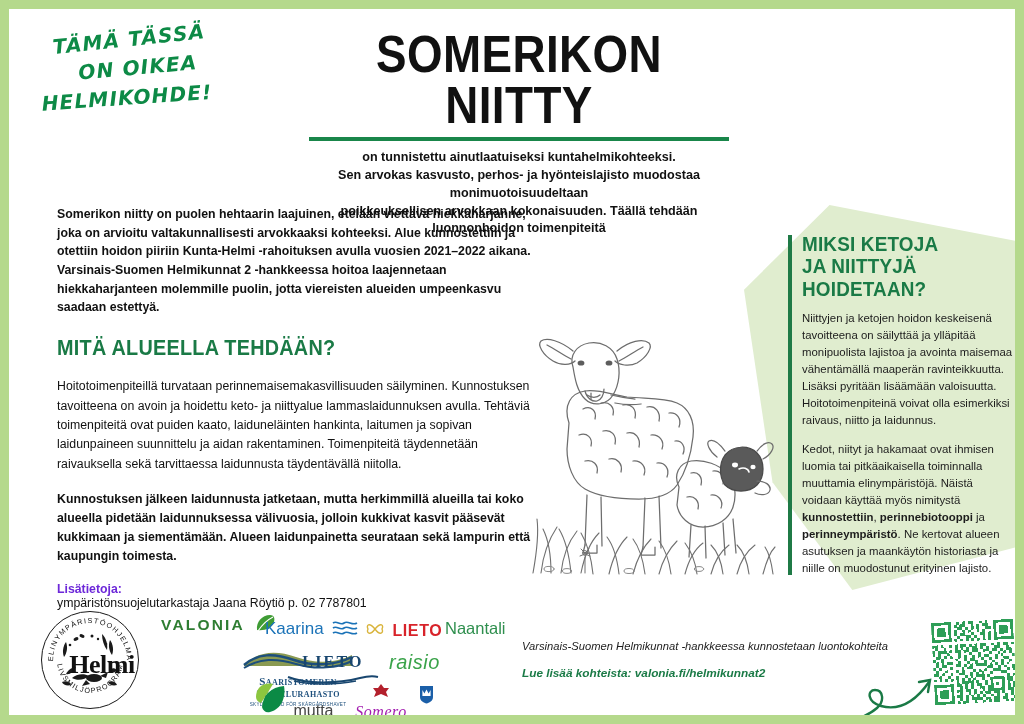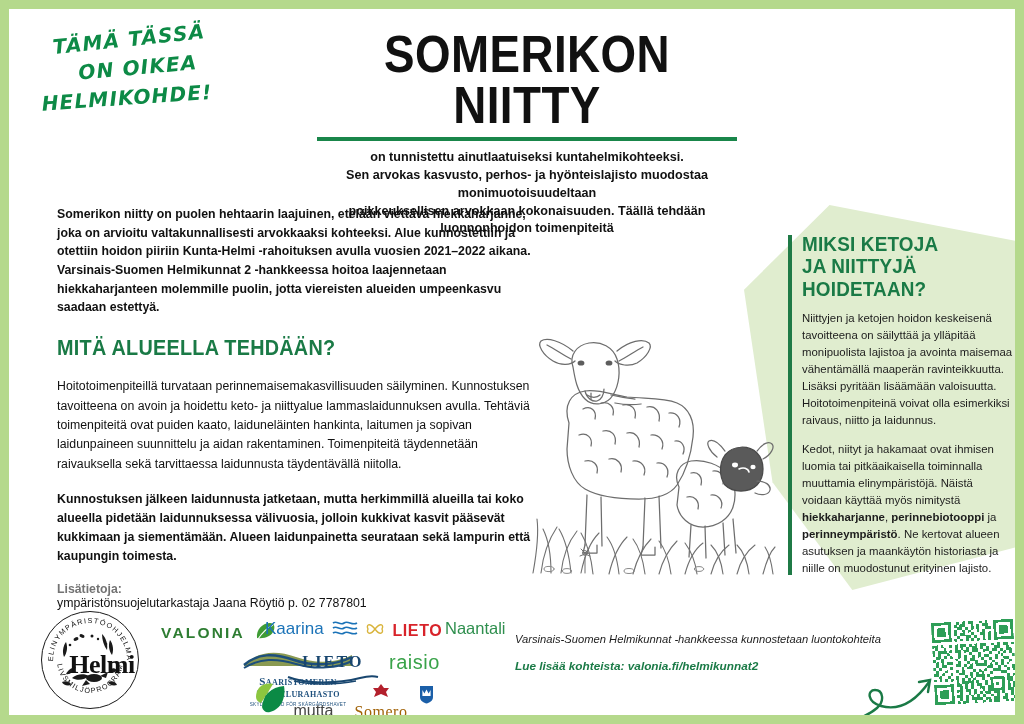--- a/index.html
+++ b/index.html
@@ -29,21 +29,21 @@
     font-size:20px;line-height:1.45;
     letter-spacing:1.2px;
     text-align:center;
     pointer-events:none;
   }
   .handnote div:nth-child(2){transform:translateX(6px) rotate(1deg);}
   .handnote div:nth-child(3){transform:translateX(-8px) rotate(2deg);}
 
   
   .header{
-    position:absolute;left:292px;top:20px;width:452px;
+    position:absolute;left:284px;top:20px;width:452px;
     text-align:center;
   }
   .title{
     font-family:"Liberation Sans Narrow","Liberation Sans", sans-serif;
     font-weight:bold;
     font-size:52px;line-height:0.98;
     letter-spacing:0.5px;
     color:#111111;
     transform:scaleX(0.88);
     transform-origin:center;
@@ -91,21 +91,21 @@
     font-size:12.3px;line-height:1.52;font-weight:bold;color:#111;margin:0 0 18px 0;
   }
   .sec-h{
     font-family:"Liberation Sans Narrow","Liberation Sans", sans-serif;
     font-weight:bold;font-size:22px;color:#1a7a46;
     letter-spacing:0.3px;margin:0 0 16px 0;
     transform:scaleX(0.9);transform-origin:left center;
   }
   .p-reg{font-size:12.3px;line-height:1.58;color:#111;margin:0 0 16px 0;}
   .p-bold{font-size:12.3px;line-height:1.55;color:#111;font-weight:bold;margin:0 0 16px 0;}
-  .contact-label{font-size:12.3px;font-weight:bold;color:#737373;margin:0;}
+  .contact-label{font-size:12.3px;font-weight:bold;color:#6d28d9;margin:0;}
   .contact-val{font-size:12.3px;color:#111;margin:0;}
 
   
   .sheep{position:absolute;left:518px;top:296px;width:250px;height:272px;z-index:5;}
   .sheep svg{width:100%;height:100%;display:block;}
 
   
   .logos{position:absolute;left:24px;top:596px;width:460px;height:112px;z-index:6;}
   .helmi-badge{
     position:absolute;left:8px;top:6px;width:96px;height:96px;
@@ -116,21 +116,21 @@
     position:absolute;left:0;right:0;top:38px;
     text-align:center;
     font-family:"Liberation Serif", serif;
     font-weight:bold;font-size:26px;color:#111;
     letter-spacing:-0.5px;
     margin-left:24px;
   }
   .helmi-deco{position:absolute;left:0;top:0;width:96px;height:96px;}
 
   .logo{position:absolute;}
-  .valonia{left:128px;top:16px;}
+  .valonia{left:128px;top:8px;}
   .valonia .t{
     font-size:15.5px;font-weight:bold;color:#2e7d32;letter-spacing:2.2px;
     font-family:"Liberation Sans", sans-serif;display:inline-block;vertical-align:middle;
   }
   .valonia .leaf{display:inline-block;vertical-align:middle;margin-left:5px;}
 
   .kaarina{left:232px;top:14px;}
   .kaarina .t{font-size:17px;color:#1b73b8;font-family:"Liberation Sans", sans-serif;display:inline-block;vertical-align:middle;}
   .kaarina .wave{display:inline-block;vertical-align:middle;margin-left:4px;}
 
@@ -142,36 +142,36 @@
   .naantali .t{font-size:16.5px;color:#2f8f4e;font-family:"Liberation Sans", sans-serif;}
 
   .saaristo{left:206px;top:44px;width:118px;text-align:center;}
   .saaristo .l1{font-family:"Liberation Serif", serif;font-size:11px;color:#1d4f7c;letter-spacing:0.4px;font-variant:small-caps;font-weight:bold;line-height:1.12;}
   .saaristo .l3{font-size:4.6px;color:#1d4f7c;letter-spacing:0.3px;margin-top:2px;}
 
   .paimio{left:252px;top:48px;width:96px;text-align:center;}
   .paimio .t{font-family:"Liberation Serif", serif;font-size:16px;color:#18466f;letter-spacing:2.2px;font-weight:bold;}
 
   .raisio{left:356px;top:46px;}
-  .raisio .t{font-size:20px;color:#3aa34a;letter-spacing:0.5px;font-family:"Liberation Sans", sans-serif;}
+  .raisio .t{font-size:20px;color:#3aa34a;letter-spacing:0.5px;font-family:"Liberation Sans", sans-serif;font-style:italic;}
 
   .salo{left:220px;top:76px;}
   .salo .t{font-size:16px;color:#444;font-family:"Liberation Sans", sans-serif;display:inline-block;vertical-align:middle;}
 
   .somero{left:306px;top:78px;width:84px;text-align:center;}
-  .somero .t{font-family:"Liberation Serif", serif;font-size:16px;color:#a16207;letter-spacing:0.5px;}
+  .somero .t{font-family:"Liberation Serif", serif;font-style:italic;font-size:16px;color:#a21caf;letter-spacing:0.5px;}
 
   .uusikaupunki{left:386px;top:80px;}
   .uusikaupunki .t{font-size:8.4px;font-weight:bold;color:#1b5fa8;letter-spacing:0.45px;display:inline-block;vertical-align:middle;}
   .uusikaupunki .crest{display:inline-block;vertical-align:middle;margin-right:4px;}
 
   
   .footer{position:absolute;left:506px;top:622px;width:400px;z-index:6;}
   .footer p{
-    font-size:11.2px;line-height:1.45;color:#1c1c1c;font-style:italic;margin:0;
+    font-size:11.2px;line-height:1.45;color:#1c1c1c;font-style:italic;margin:7px;
   }
   .footer .cta{
     margin-top:11px;font-size:11.8px;font-weight:bold;font-style:italic;color:#1a7a46;
   }
   .arrow{position:absolute;left:790px;top:665px;width:140px;height:55px;z-index:6;}
 
   
   .qr{position:absolute;left:924px;top:610px;width:82px;height:86px;z-index:6;
       transform:rotate(-3deg);}
 </style>
@@ -197,21 +197,21 @@
   </div>
 
   <div class="sidebox"></div>
   <div class="sidebox-bar"></div>
   <div class="sidebox-content">
     <div class="side-h">
       <div>MIKSI KETOJA</div>
       <div>JA NIITTYJÄ HOIDETAAN?</div>
     </div>
     <p class="side-p">Niittyjen ja ketojen hoidon keskeisenä tavoitteena on säilyttää ja ylläpitää monipuolista lajistoa ja avointa maisemaa vähentämällä maaperän ravinteikkuutta. Lisäksi pyritään lisäämään valoisuutta. Hoitotoimenpiteinä voivat olla esimerkiksi raivaus, niitto ja laidunnus.</p>
-    <p class="side-p"><span>Kedot, niityt ja hakamaat ovat ihmisen luomia tai pitkäaikaisella toiminnalla muuttamia elinympäristöjä. Näistä voidaan käyttää myös nimitystä </span><b>hiekkaharjanne</b><span>, </span><b>perinnebiotooppi</b><span> ja </span><b>perinneympäristö</b><span>. Ne kertovat alueen asutuksen ja maankäytön historiasta ja niille on muodostunut erityinen lajisto.</span></p>
+    <p class="side-p"><span>Kedot, niityt ja hakamaat ovat ihmisen luomia tai pitkäaikaisella toiminnalla muuttamia elinympäristöjä. Näistä voidaan käyttää myös nimitystä </span><b>kunnostettiin</b><span>, </span><b>perinnebiotooppi</b><span> ja </span><b>perinneympäristö</b><span>. Ne kertovat alueen asutuksen ja maankäytön historiasta ja niille on muodostunut erityinen lajisto.</span></p>
   </div>
 
   <div class="body-col">
     <p class="intro">Somerikon niitty on puolen hehtaarin laajuinen, etelään viettävä hiekkaharjanne, joka on arvioitu valtakunnallisesti arvokkaaksi kohteeksi. Alue kunnostettiin ja otettiin hoidon piiriin Kunta-Helmi -rahoituksen avulla vuosien 2021–2022 aikana. Varsinais-Suomen Helmikunnat 2 -hankkeessa hoitoa laajennetaan hiekkaharjanteen molemmille puolin, jotta viereisten alueiden umpeenkasvu saadaan estettyä.</p>
     <h2 class="sec-h">MITÄ ALUEELLA TEHDÄÄN?</h2>
     <p class="p-reg">Hoitotoimenpiteillä turvataan perinnemaisemakasvillisuuden säilyminen. Kunnostuksen tavoitteena on avoin ja hoidettu keto- ja niittyalue lammaslaidunnuksen avulla. Tehtäviä toimenpiteitä ovat puiden kaato, laiduneläinten hankinta, laitumen ja sopivan laidunpaineen suunnittelu ja aidan rakentaminen. Toimenpiteitä täydennetään raivauksella sekä tarvittaessa laidunnusta täydentävällä  niitolla.</p>
     <p class="p-bold">Kunnostuksen jälkeen laidunnusta jatketaan, mutta herkimmillä alueilla tai koko alueella pidetään laidunnuksessa välivuosia, jolloin kukkivat kasvit pääsevät kukkimaan ja siementämään. Alueen laidunpainetta seurataan sekä lampurin että kaupungin toimesta.</p>
     <p class="contact-label">Lisätietoja:</p>
     <p class="contact-val">ympäristönsuojelutarkastaja Jaana Röytiö p. 02 7787801</p>
   </div>

